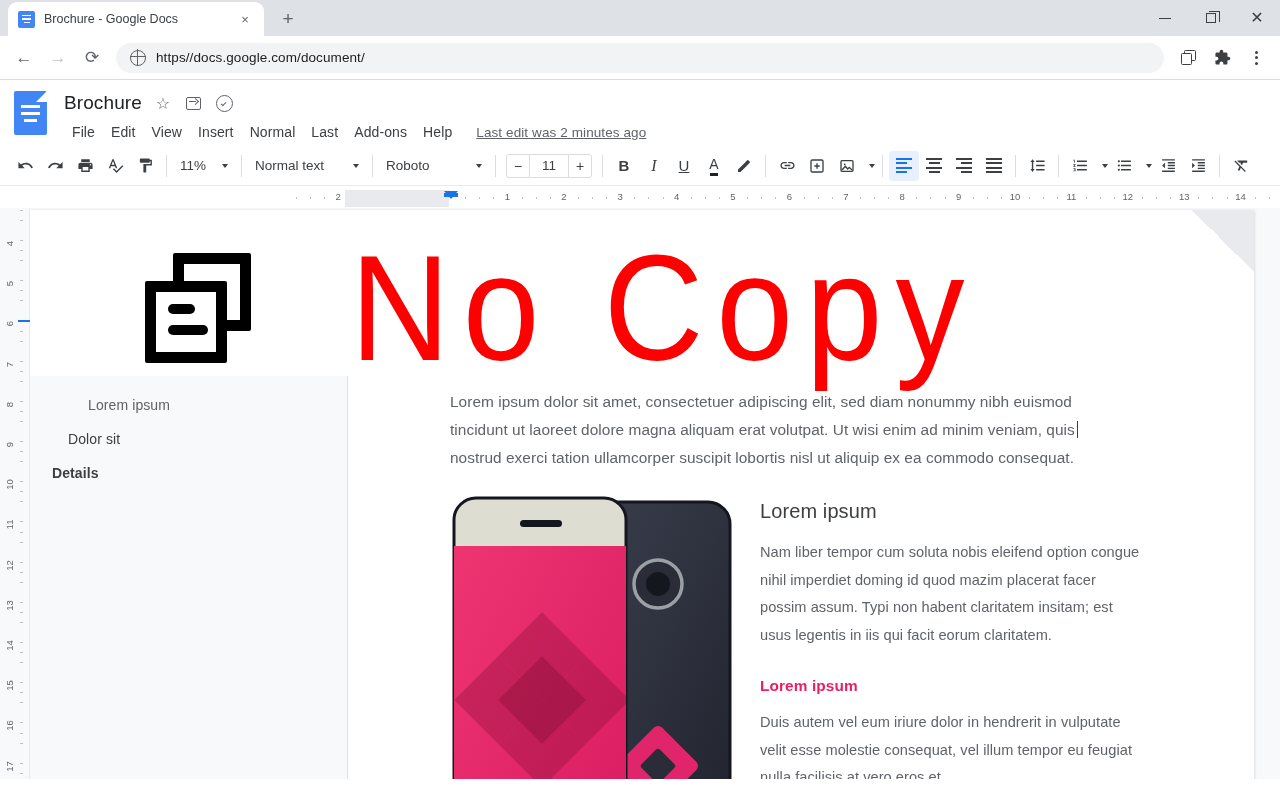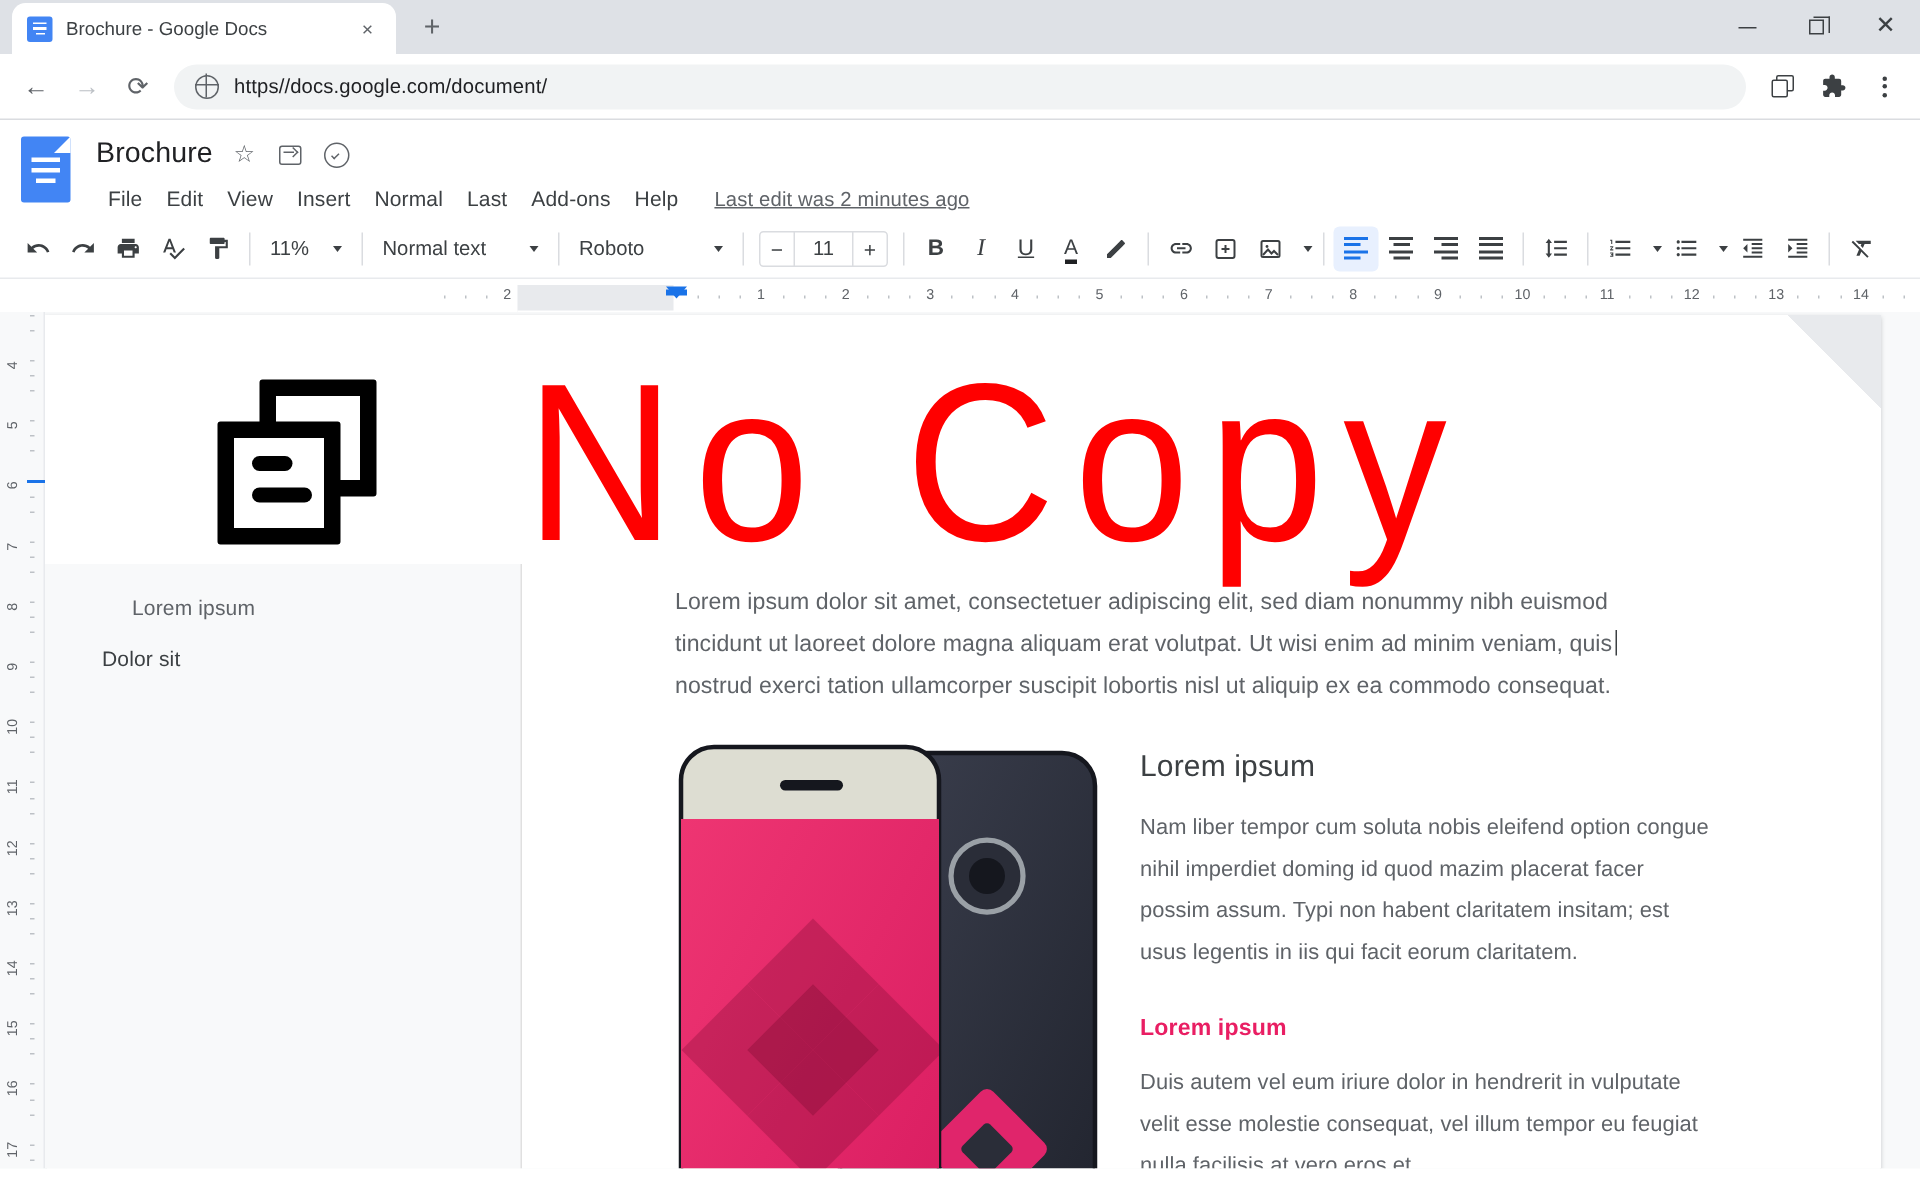--- a/index.html
+++ b/index.html
@@ -757,20 +757,21 @@
               <div class="body-grey">Nam liber tempor cum soluta nobis eleifend option congue nihil imperdiet doming id quod mazim placerat facer possim assum. Typi non habent claritatem insitam; est usus legentis in iis qui facit eorum claritatem.</div>
               <div class="h-pink">Lorem ipsum</div>
               <div class="body-grey">Duis autem vel eum iriure dolor in hendrerit in vulputate velit esse molestie consequat, vel illum tempor eu feugiat nulla facilisis at vero eros et</div>
             </div>
           </div>
         </div>
 
         <div class="outline">
           <div class="ol-item lvl2">Lorem ipsum</div>
           <div class="ol-item lvl1">Dolor sit</div>
+          <div class="ol-item lvl0">Details</div>
         </div>
       </div>
     </div>
   </div>
 
   <div class="watermark">
     <div class="wm-icon">
       <span class="back"></span>
       <span class="front">
           <i class="l1"></i>

